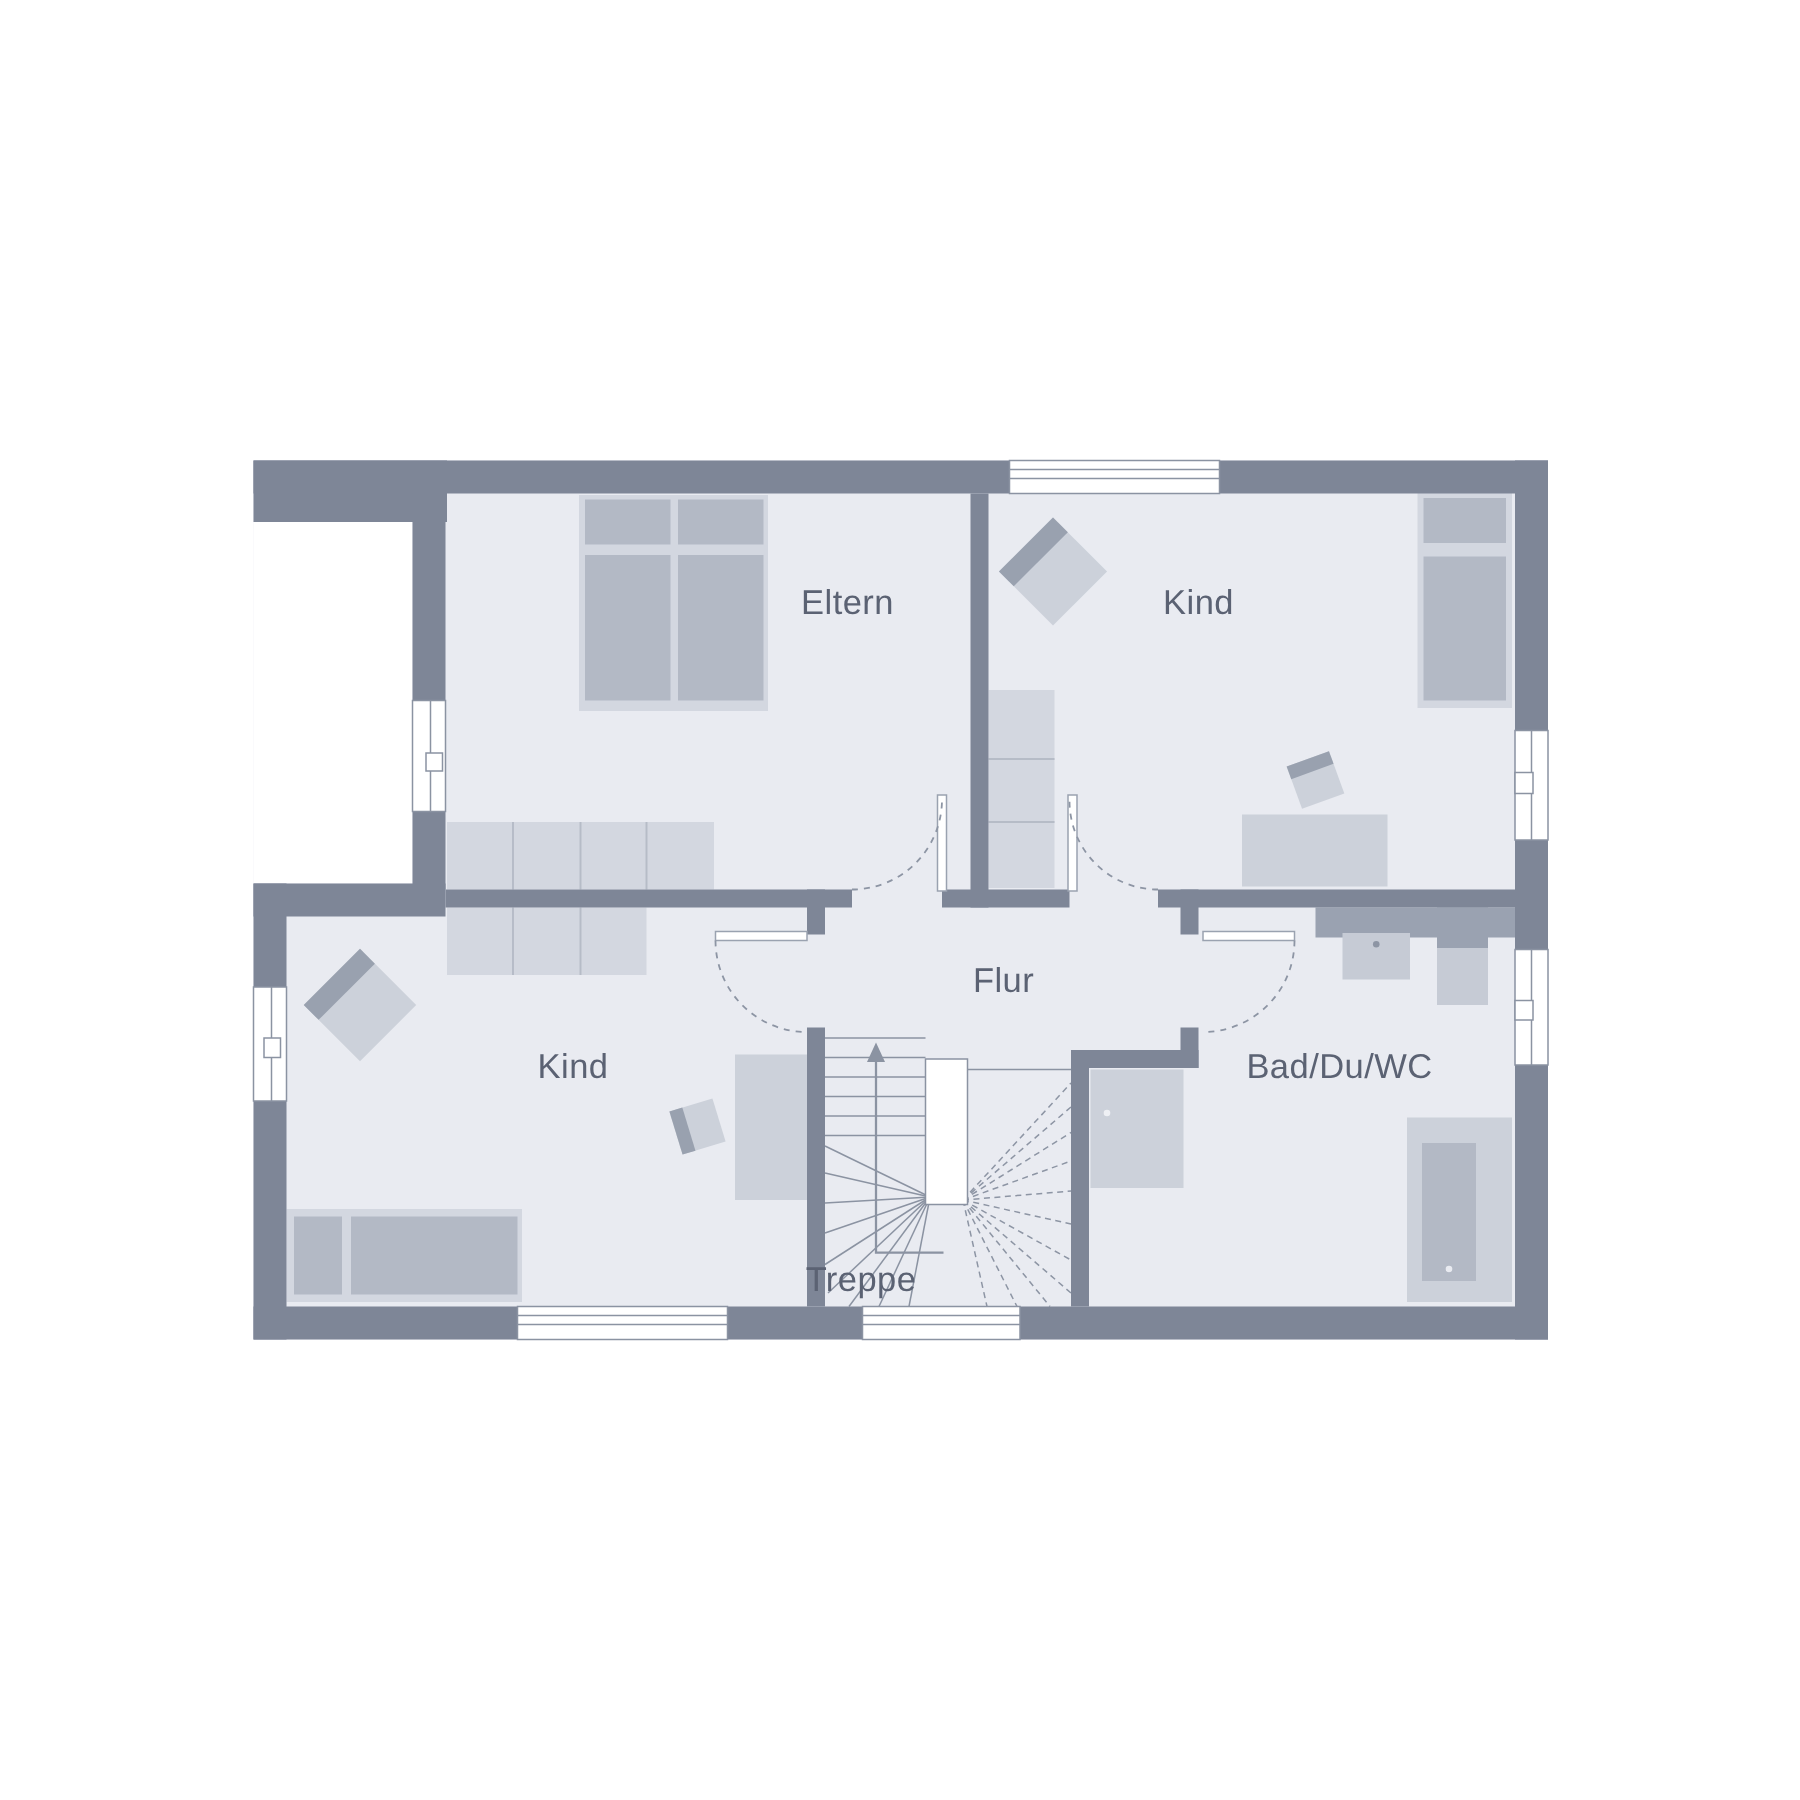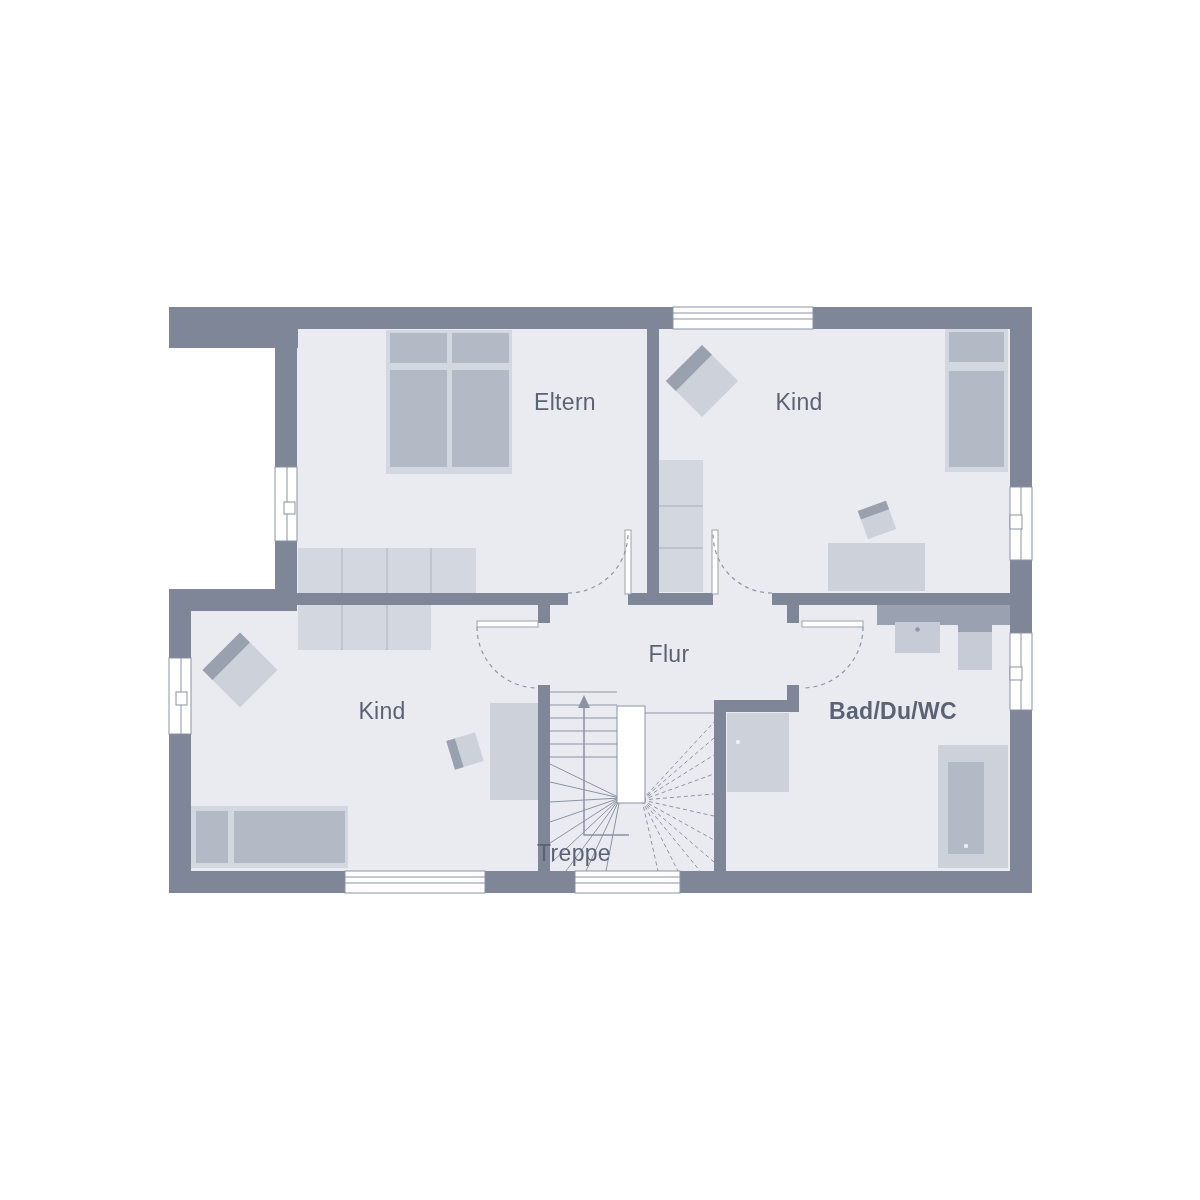--- a/index.html
+++ b/index.html
@@ -230,15 +230,15 @@
         <rect class="leaf" x="802" y="621" width="61" height="6"></rect>
         <path class="dash" d="M863,627 A61,61 0 0 1 802,688"></path>
       </g>
     </g>
   </svg>
 
   <div class="room-label" style="left:565px;top:402px;">Eltern</div>
   <div class="room-label" style="left:799px;top:402px;">Kind</div>
   <div class="room-label" style="left:382px;top:711px;">Kind</div>
   <div class="room-label" style="left:669px;top:654px;">Flur</div>
-  <div class="room-label" style="left:893px;top:711px;font-weight:bold;">Bad/Du/WC</div>
+  <div class="room-label" style="left:893px;top:711px;">Bad/Du/WC</div>
   <div class="room-label" style="left:574px;top:853px;">Treppe</div>
 </div>
 
 </body></html>

